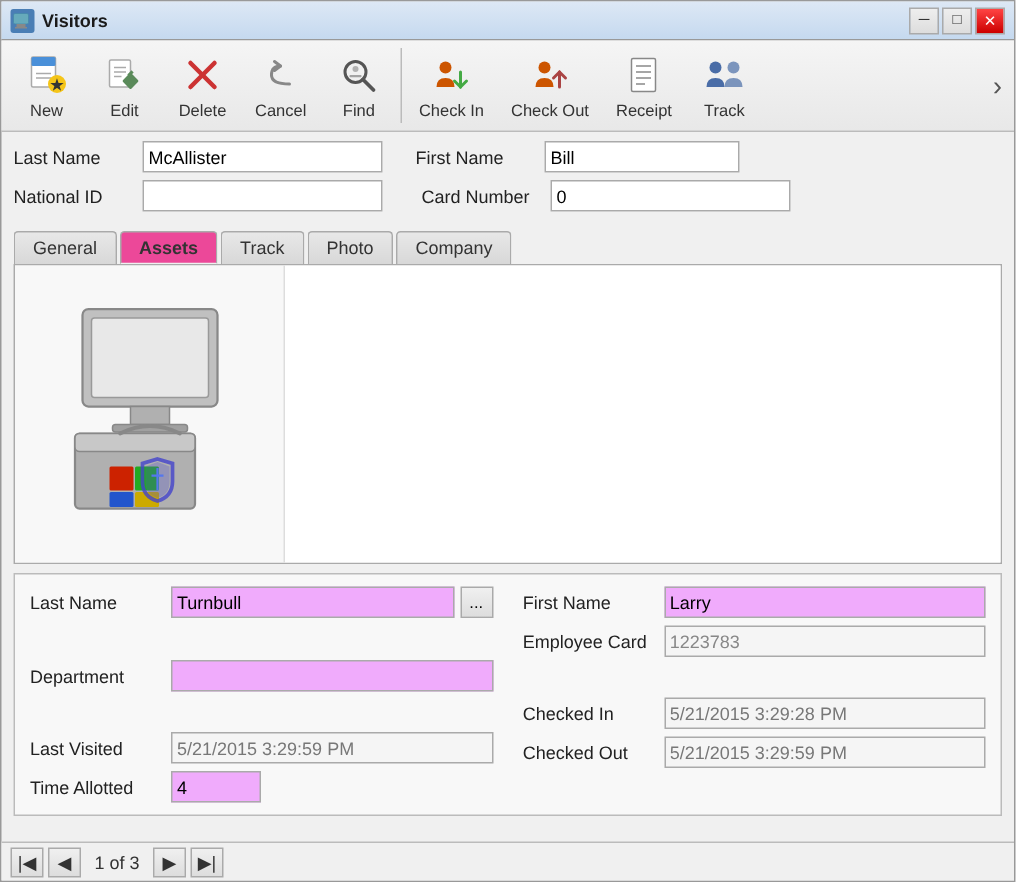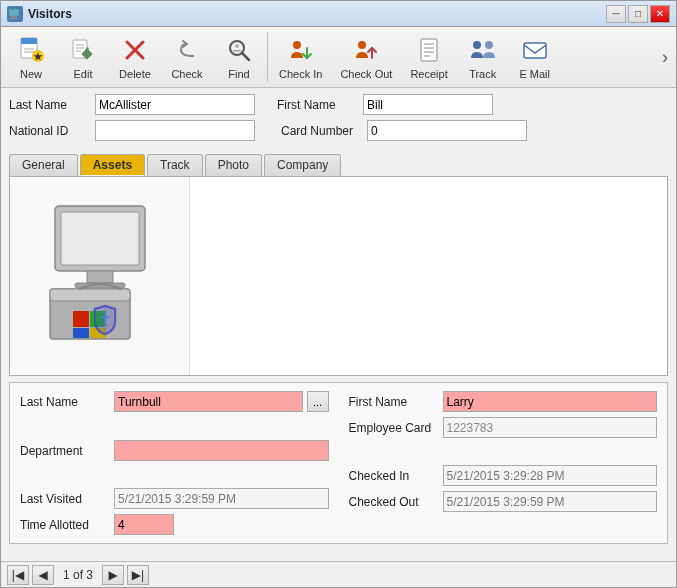--- a/index.html
+++ b/index.html
@@ -176,21 +176,21 @@
       border-bottom: none;
       cursor: pointer;
       font-size: 12px;
       background: linear-gradient(to bottom, #e8e8e8, #d8d8d8);
       color: #333;
       margin-right: 2px;
       border-radius: 3px 3px 0 0;
     }
     
     .tab.active {
-      background: #eab308;
+      background: #ec4899;
       font-weight: bold;
       border-bottom: 1px solid #f0f0f0;
       position: relative;
       z-index: 1;
     }
     
     .tab-content {
       border: 1px solid #aaa;
       background: white;
       flex: 1;
@@ -238,21 +238,21 @@
     .bottom-label {
       font-size: 12px;
       color: #222;
       min-width: 90px;
       white-space: nowrap;
     }
     
     .bottom-input {
       height: 21px;
       border: 1px solid #aaa;
-      background: #fca5a5;
+      background: #f0abfc;
       padding: 1px 3px;
       font-size: 12px;
       font-family: inherit;
       flex: 1;
     }
     
     .bottom-input.readonly {
       background: #f5f5f5;
       color: #777;
     }
@@ -373,21 +373,21 @@
     </div>
 
     <div class="toolbar-item">
       <div class="toolbar-icon icon-cancel">
         <svg width="28" height="28" viewBox="0 0 28 28">
           <path d="M8 14 Q8 8 14 8" stroke="#888" stroke-width="2" fill="none" stroke-linecap="round"></path>
           <path d="M14 8 L10 5 M14 8 L10 11" stroke="#888" stroke-width="2" fill="none" stroke-linecap="round"></path>
           <path d="M8 14 Q8 20 20 20" stroke="#888" stroke-width="2" fill="none" stroke-linecap="round"></path>
         </svg>
       </div>
-      <span class="toolbar-label">Check</span>
+      <span class="toolbar-label">Cancel</span>
     </div>
 
     <div class="toolbar-item">
       <div class="toolbar-icon icon-find">
         <svg width="28" height="28" viewBox="0 0 28 28">
           <circle cx="12" cy="12" r="7" fill="none" stroke="#555" stroke-width="2"></circle>
           <line x1="17" y1="17" x2="24" y2="24" stroke="#555" stroke-width="2.5" stroke-linecap="round"></line>
           <circle cx="12" cy="10" r="2" fill="#555" opacity="0.4"></circle>
           <rect x="8" y="14" width="8" height="1.5" rx="0.5" fill="#555" opacity="0.5"></rect>
         </svg>
@@ -439,29 +439,20 @@
         <svg width="28" height="28" viewBox="0 0 28 28">
           <circle cx="8" cy="9" r="4" fill="#4a6da7"></circle>
           <path d="M2 22 Q2 16 8 16 Q14 16 14 22" fill="#4a6da7"></path>
           <circle cx="20" cy="9" r="4" fill="#4a6da7" opacity="0.7"></circle>
           <path d="M14 22 Q14 16 20 16 Q26 16 26 22" fill="#4a6da7" opacity="0.7"></path>
         </svg>
       </div>
       <span class="toolbar-label">Track</span>
     </div>
 
-    <div class="toolbar-item">
-      <div class="toolbar-icon icon-email">
-        <svg width="28" height="28" viewBox="0 0 28 28">
-          <rect x="3" y="7" width="22" height="15" rx="2" fill="white" stroke="#4a6da7" stroke-width="1.5"></rect>
-          <path d="M3 9 L14 17 L25 9" stroke="#4a6da7" stroke-width="1.5" fill="none"></path>
-        </svg>
-      </div>
-      <span class="toolbar-label">E Mail</span>
-    </div>
 
     <div class="scroll-indicator">›</div>
   </div>
 
   <div class="content-area">
 
     <div class="form-row">
       <span class="field-label">Last Name</span>
       <input class="field-input name-field" type="text" value="McAllister" style="">
       <span class="field-label" style="min-width:80px; margin-left:16px;">First Name</span>

